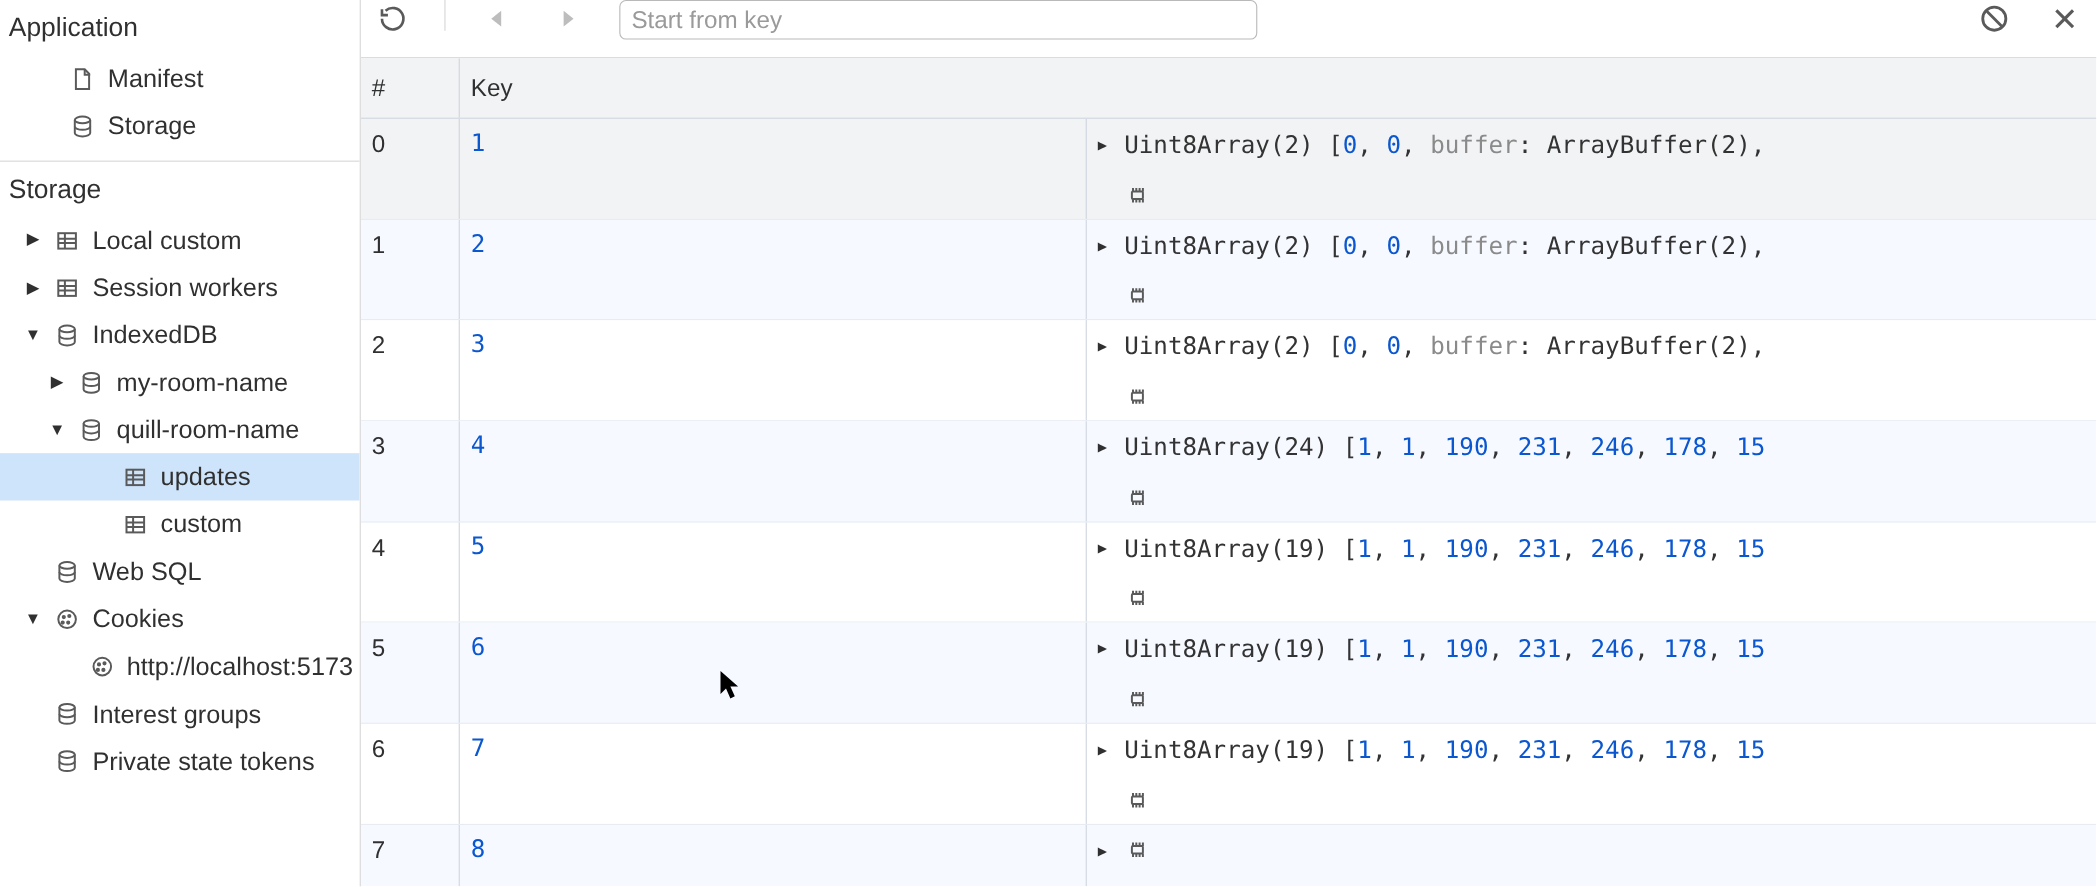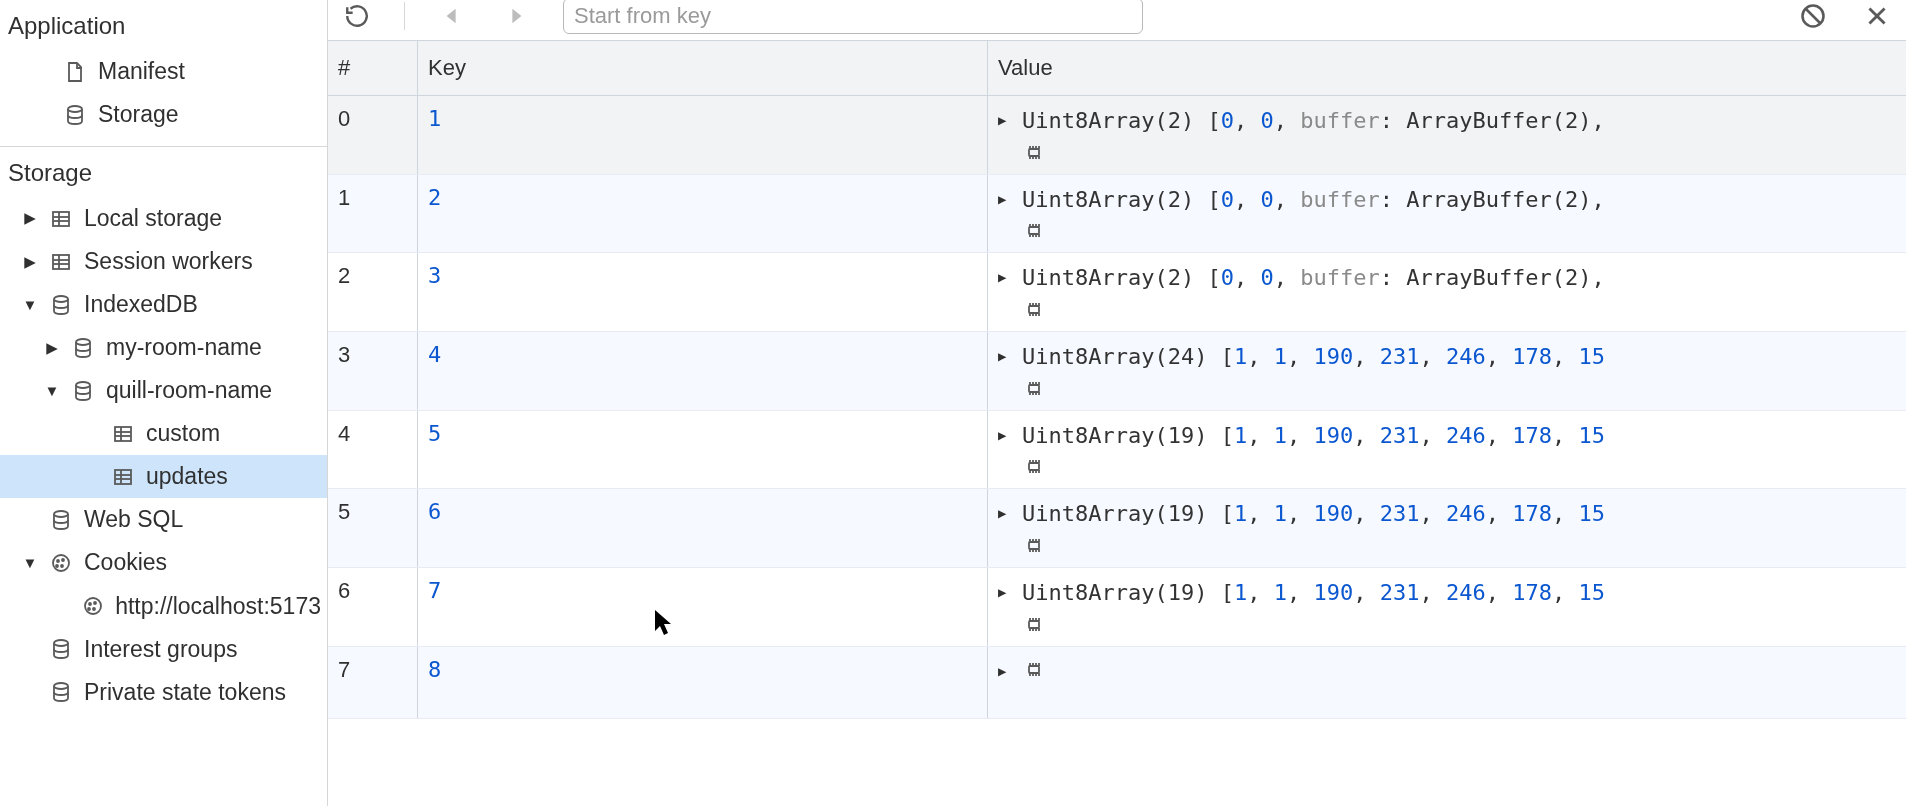--- a/index.html
+++ b/index.html
@@ -25,21 +25,21 @@
   .indent-0 { padding-left: 36px; }
   .indent-1 { padding-left: 22px; }
   .indent-2 { padding-left: 44px; }
   .indent-3 { padding-left: 62px; }
   .indent-4 { padding-left: 84px; }
 
   
   .main { flex: 1; display: flex; flex-direction: column; overflow: hidden; }
 
   
-  .toolbar { display: flex; align-items: center; gap: 30px; padding: 0 12px 8px 12px; height: 40px; }
+  .toolbar { display: flex; align-items: flex-start; gap: 30px; padding: 0 12px 8px 12px; height: 52px; }
   .tool-btn { display: inline-flex; align-items: center; justify-content: center; width: 34px; height: 34px; color: #5a5a5a; cursor: pointer; }
   .tool-btn.disabled { color: #bdbdbd; cursor: default; }
   .sep { width: 1px; height: 28px; background: #d6d6d6; }
   .search {
     flex: 0 0 580px;
     height: 36px;
     border: 1px solid #b9b9b9; border-radius: 6px;
     padding: 4px 10px;
     font-size: 22px;
     color: #303030;
@@ -57,21 +57,21 @@
   .tbody { flex: 1; overflow: hidden; }
   .trow { border-bottom: 1px solid #e8ecf2; min-height: 72px; }
   .trow.selected { background: #f1f3f4; }
   .trow:nth-child(even):not(.selected) { background: #f6f9ff; }
   .td { padding: 10px 10px; border-right: 1px solid #cfd5df; font-size: 22px; }
   .td:last-child { border-right: none; }
   .td.idx { color: #303030; }
   .td.key { font-family: Menlo, Consolas, monospace; color: #0b57d0; }
   .td.val { font-family: Menlo, Consolas, monospace; color: #333; display: flex; align-items: flex-start; gap: 10px; }
   .val-arrow { color: #303030; font-size: 14px; margin-top: 6px; display: inline-block; width: 14px; }
-  .val-body { display: flex; flex-direction: column; gap: 4px; line-height: 1.35; }
+  .val-body { display: flex; flex-direction: column; gap: 17px; line-height: 1.35; }
   .chip-icon { display: inline-flex; }
 
   .cursor { position: absolute; left: 653px; top: 609px; font-size: 26px; color: #000; pointer-events: none; }
 
   
   .num { color: #0b57d0; }
   .dim { color: #8a8a8a; }
 </style>
 </head>
 <body>
@@ -111,21 +111,21 @@
         <div class="tree-item indent-1">
           <span class="arrow">▶</span>
           <span class="icon">
             <svg width="24" height="24" viewBox="0 0 24 24" fill="none" stroke="#5a5a5a" stroke-width="1.8">
               <rect x="4" y="5" width="16" height="14"></rect>
               <line x1="4" y1="10" x2="20" y2="10"></line>
               <line x1="4" y1="14" x2="20" y2="14"></line>
               <line x1="10" y1="5" x2="10" y2="19"></line>
             </svg>
           </span>
-          <span>Local storage</span>
+          <span>Local custom</span>
         </div>
         <div class="tree-item indent-1">
           <span class="arrow">▶</span>
           <span class="icon">
             <svg width="24" height="24" viewBox="0 0 24 24" fill="none" stroke="#5a5a5a" stroke-width="1.8">
               <rect x="4" y="5" width="16" height="14"></rect>
               <line x1="4" y1="10" x2="20" y2="10"></line>
               <line x1="4" y1="14" x2="20" y2="14"></line>
               <line x1="10" y1="5" x2="10" y2="19"></line>
             </svg>
@@ -158,43 +158,43 @@
           <span class="arrow">▼</span>
           <span class="icon">
             <svg width="24" height="24" viewBox="0 0 24 24" fill="none" stroke="#5a5a5a" stroke-width="1.8">
               <ellipse cx="12" cy="6" rx="7" ry="3"></ellipse>
               <path d="M5 6v12c0 1.7 3.1 3 7 3s7-1.3 7-3V6"></path>
               <path d="M5 12c0 1.7 3.1 3 7 3s7-1.3 7-3"></path>
             </svg>
           </span>
           <span>quill-room-name</span>
         </div>
-        <div class="tree-item indent-4">
+        <div class="tree-item indent-4 selected">
           <span class="arrow"></span>
           <span class="icon">
             <svg width="24" height="24" viewBox="0 0 24 24" fill="none" stroke="#5a5a5a" stroke-width="1.8">
               <rect x="4" y="5" width="16" height="14"></rect>
               <line x1="4" y1="10" x2="20" y2="10"></line>
               <line x1="4" y1="14" x2="20" y2="14"></line>
               <line x1="10" y1="5" x2="10" y2="19"></line>
             </svg>
           </span>
-          <span>custom</span>
-        </div>
-        <div class="tree-item indent-4 selected">
+          <span>updates</span>
+        </div>
+        <div class="tree-item indent-4">
           <span class="arrow"></span>
           <span class="icon">
             <svg width="24" height="24" viewBox="0 0 24 24" fill="none" stroke="#5a5a5a" stroke-width="1.8">
               <rect x="4" y="5" width="16" height="14"></rect>
               <line x1="4" y1="10" x2="20" y2="10"></line>
               <line x1="4" y1="14" x2="20" y2="14"></line>
               <line x1="10" y1="5" x2="10" y2="19"></line>
             </svg>
           </span>
-          <span>updates</span>
+          <span>custom</span>
         </div>
         <div class="tree-item indent-1">
           <span class="arrow"></span>
           <span class="icon">
             <svg width="24" height="24" viewBox="0 0 24 24" fill="none" stroke="#5a5a5a" stroke-width="1.8">
               <ellipse cx="12" cy="6" rx="7" ry="3"></ellipse>
               <path d="M5 6v12c0 1.7 3.1 3 7 3s7-1.3 7-3V6"></path>
               <path d="M5 12c0 1.7 3.1 3 7 3s7-1.3 7-3"></path>
             </svg>
           </span>
@@ -283,21 +283,20 @@
             <line x1="5" y1="5" x2="19" y2="19"></line>
             <line x1="19" y1="5" x2="5" y2="19"></line>
           </svg>
       </span>
     </div>
 
     <div class="table">
       <div class="thead">
         <div class="th">#</div>
         <div class="th">Key</div>
-        <div class="th">Value</div>
       </div>
       <div class="tbody" id="tbody">
           <div class="trow selected">
             <div class="td idx">0</div>
             <div class="td key">1</div>
             <div class="td val">
               <span class="val-arrow">▶</span>
               <div class="val-body">
                 <div>Uint8Array(2) [<span class="num">0</span>, <span class="num">0</span>, <span class="dim">buffer</span>: ArrayBuffer(2),</div>
                 <div class="chip-icon">

